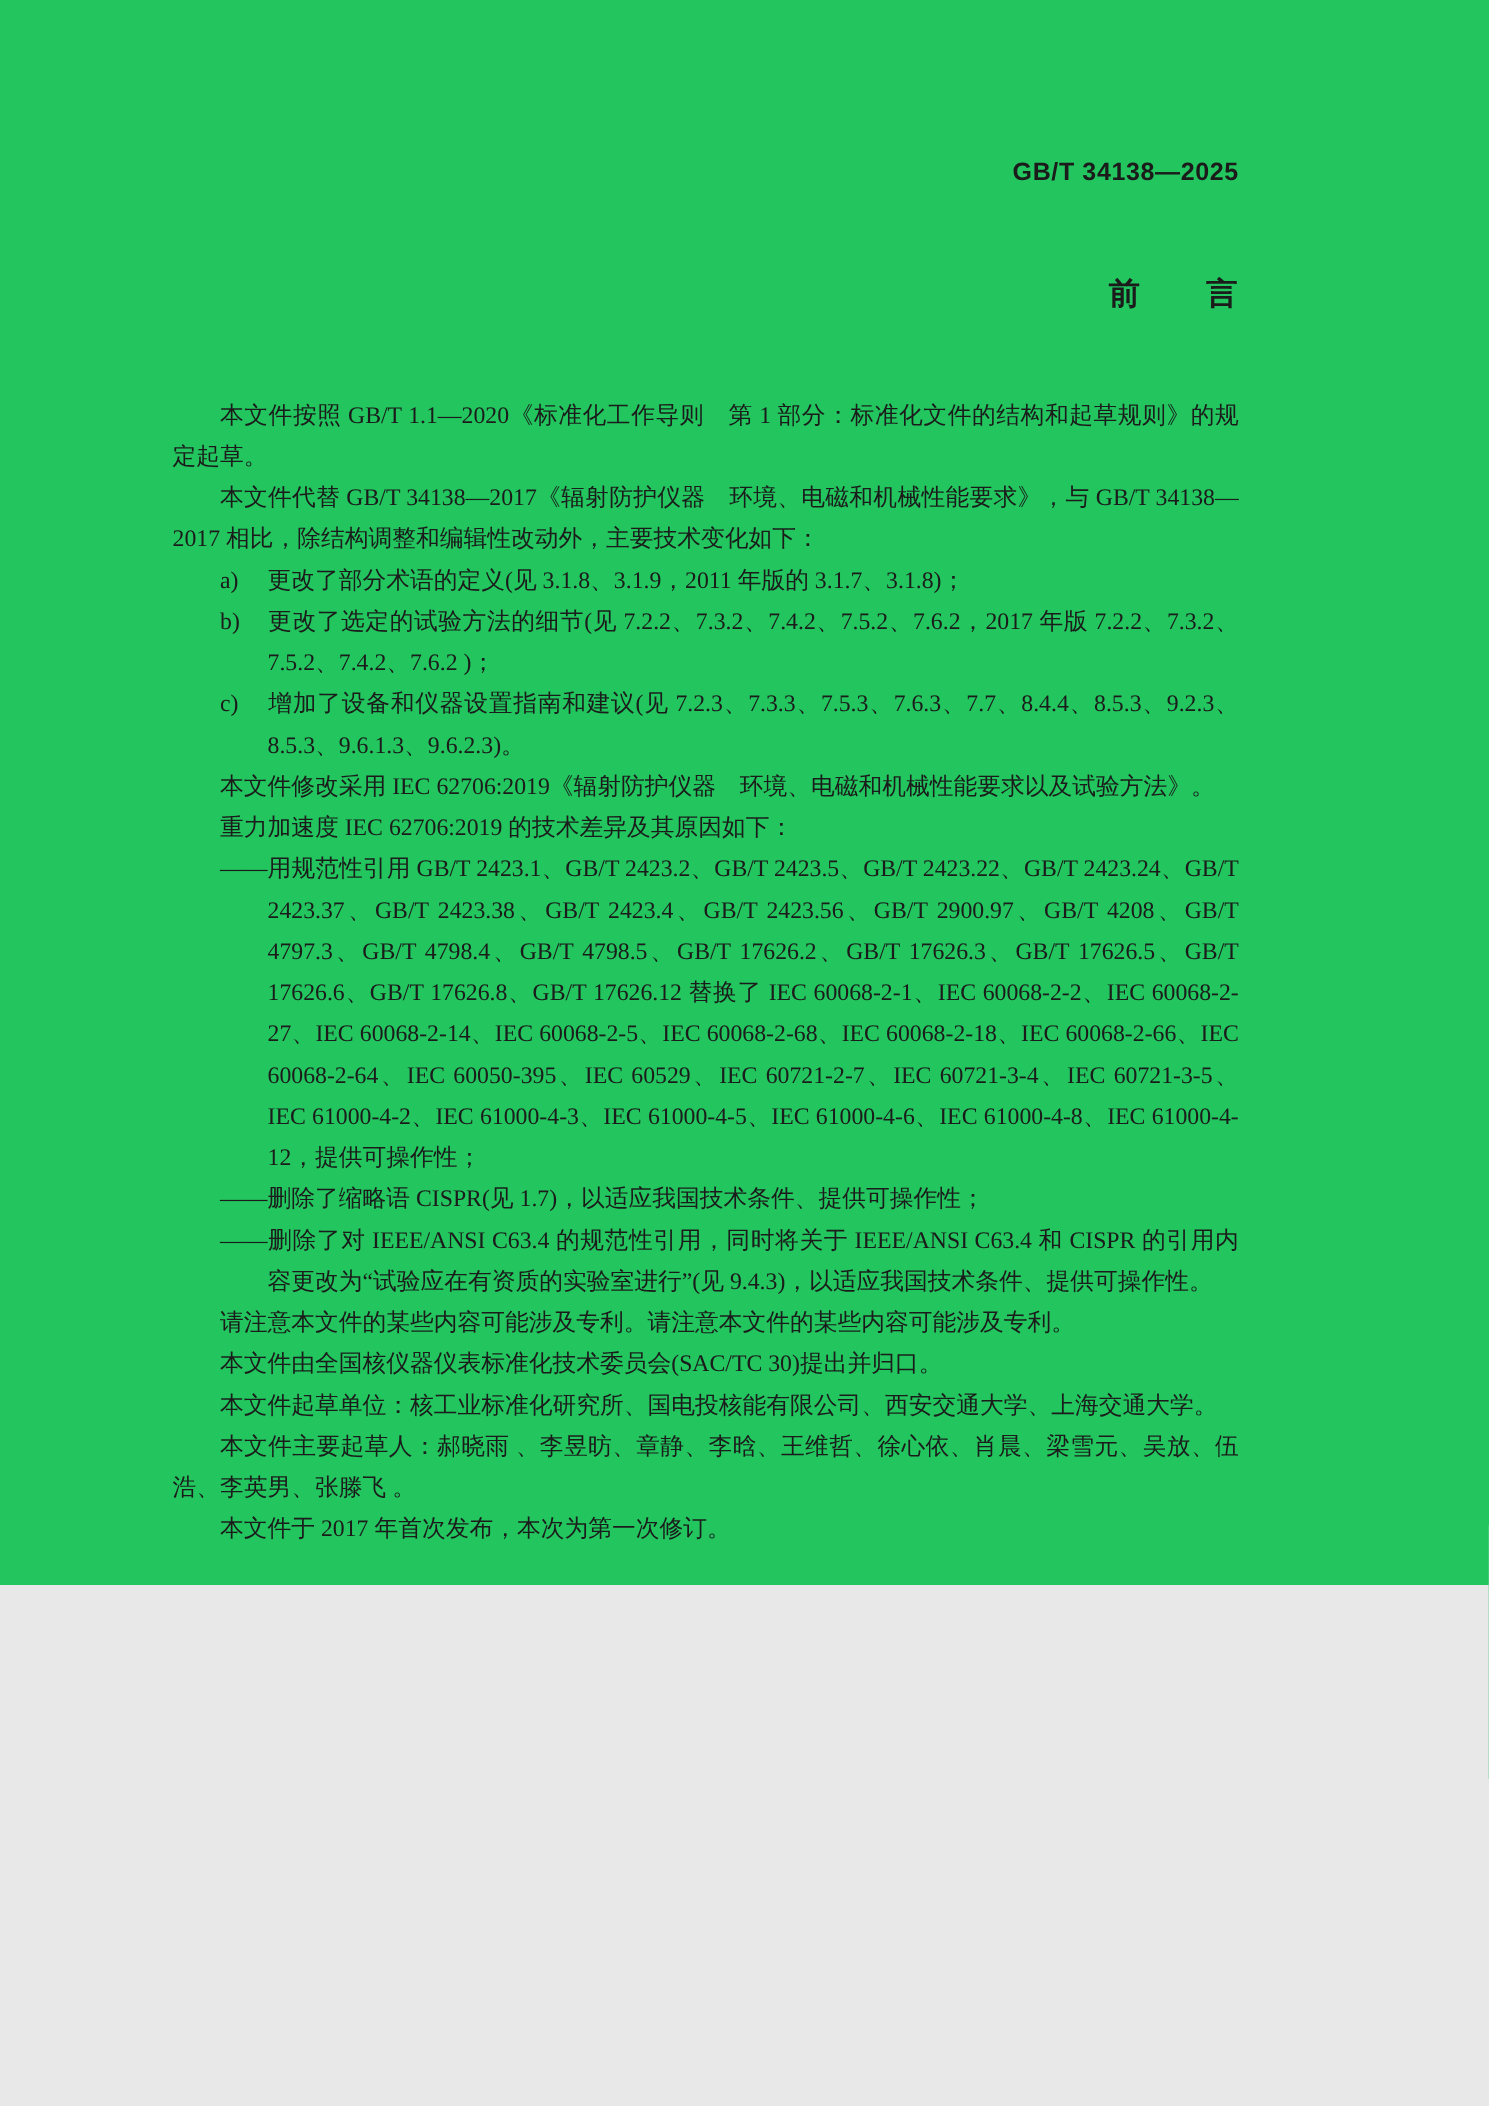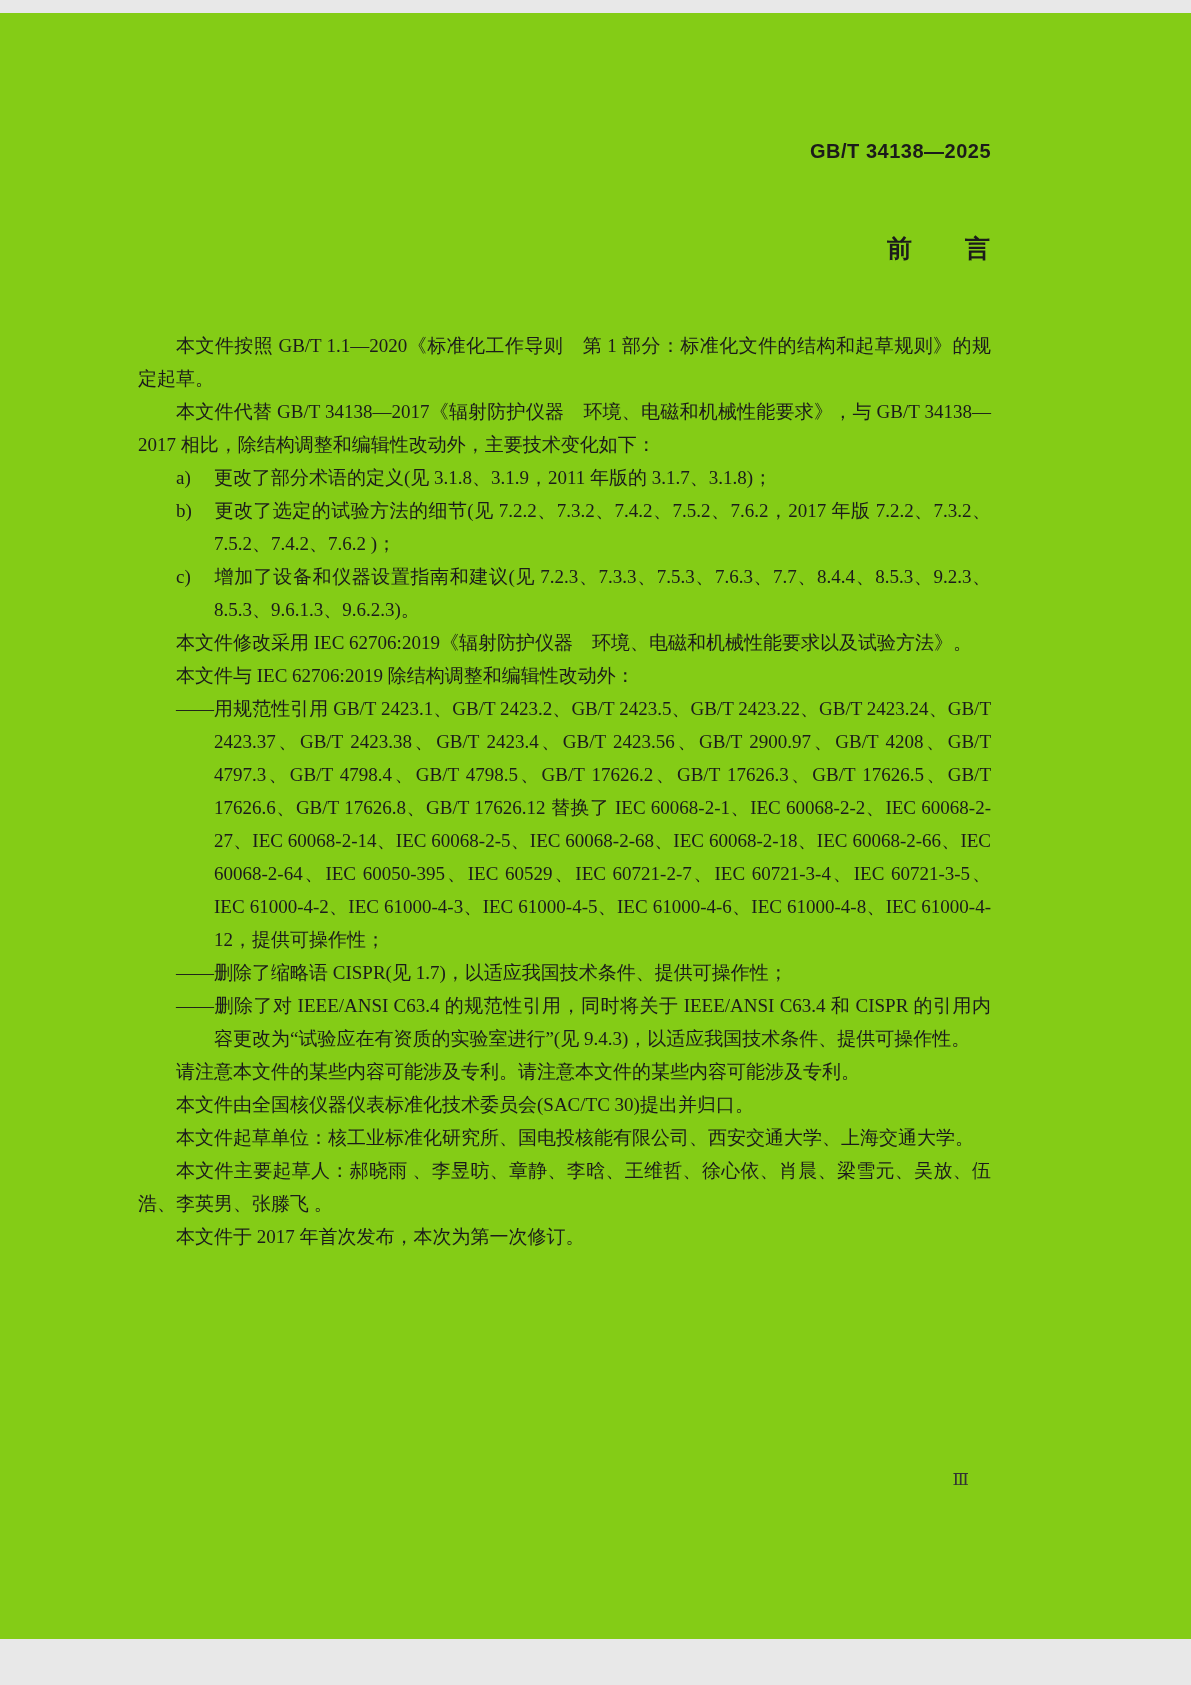--- a/index.html
+++ b/index.html
@@ -2,23 +2,23 @@
 <html><head>
 <meta charset="utf-8">
 <title>GB/T 34138—2025 前言</title>
 <style>
   * { box-sizing: border-box; }
   html, body { margin: 0; padding: 0; }
   body { background: #e8e8e8; }
   .page {
     position: relative;
     width: 1191px;
-    height: 1626px;
-    margin: 13px auto;
-    background: #84cc16;
+    height: 1268px;
+    margin: 0 auto;
+    background: #22c55e;
     font-family: "Liberation Serif", "DejaVu Serif", serif;
     color: #1b1b1b;
     overflow: hidden;
   }
   .content {
     position: absolute;
     left: 138px;
     top: 0;
     width: 853px;
   }
@@ -89,21 +89,21 @@
 
     <section class="doc-body">
       <p class="para">本文件按照 GB/T 1.1—2020《标准化工作导则　第 1 部分：标准化文件的结构和起草规则》的规定起草。</p>
       <p class="para">本文件代替 GB/T 34138—2017《辐射防护仪器　环境、电磁和机械性能要求》，与 GB/T 34138—2017 相比，除结构调整和编辑性改动外，主要技术变化如下：</p>
 
       <p class="list-item"><span class="item-label">a)</span><span>更改了部分术语的定义(见 3.1.8、3.1.9，2011 年版的 3.1.7、3.1.8)；</span></p>
       <p class="list-item"><span class="item-label">b)</span><span>更改了选定的试验方法的细节(见 7.2.2、7.3.2、7.4.2、7.5.2、7.6.2，2017 年版 7.2.2、7.3.2、7.5.2、7.4.2、7.6.2 )；</span></p>
       <p class="list-item"><span class="item-label">c)</span><span>增加了设备和仪器设置指南和建议(见 7.2.3、7.3.3、7.5.3、7.6.3、7.7、8.4.4、8.5.3、9.2.3、8.5.3、9.6.1.3、9.6.2.3)。</span></p>
 
       <p class="para">本文件修改采用 IEC 62706:2019《辐射防护仪器　环境、电磁和机械性能要求以及试验方法》。</p>
-      <p class="para">本文件与 IEC 62706:2019 除结构调整和编辑性改动外：</p>
+      <p class="para">重力加速度 IEC 62706:2019 的技术差异及其原因如下：</p>
 
       <p class="dash-item">——用规范性引用 GB/T 2423.1、GB/T 2423.2、GB/T 2423.5、GB/T 2423.22、GB/T 2423.24、GB/T 2423.37、GB/T 2423.38、GB/T 2423.4、GB/T 2423.56、GB/T 2900.97、GB/T 4208、GB/T 4797.3、GB/T 4798.4、GB/T 4798.5、GB/T 17626.2、GB/T 17626.3、GB/T 17626.5、GB/T 17626.6、GB/T 17626.8、GB/T 17626.12 替换了 IEC 60068-2-1、IEC 60068-2-2、IEC 60068-2-27、IEC 60068-2-14、IEC 60068-2-5、IEC 60068-2-68、IEC 60068-2-18、IEC 60068-2-66、IEC 60068-2-64、IEC 60050-395、IEC 60529、IEC 60721-2-7、IEC 60721-3-4、IEC 60721-3-5、IEC 61000-4-2、IEC 61000-4-3、IEC 61000-4-5、IEC 61000-4-6、IEC 61000-4-8、IEC 61000-4-12，提供可操作性；</p>
       <p class="dash-item">——删除了缩略语 CISPR(见 1.7)，以适应我国技术条件、提供可操作性；</p>
       <p class="dash-item">——删除了对 IEEE/ANSI C63.4 的规范性引用，同时将关于 IEEE/ANSI C63.4 和 CISPR 的引用内容更改为“试验应在有资质的实验室进行”(见 9.4.3)，以适应我国技术条件、提供可操作性。</p>
 
       <p class="para">请注意本文件的某些内容可能涉及专利。请注意本文件的某些内容可能涉及专利。</p>
       <p class="para">本文件由全国核仪器仪表标准化技术委员会(SAC/TC 30)提出并归口。</p>
       <p class="para">本文件起草单位：核工业标准化研究所、国电投核能有限公司、西安交通大学、上海交通大学。</p>
       <p class="para">本文件主要起草人：郝晓雨 、李昱昉、章静、李晗、王维哲、徐心依、肖晨、梁雪元、吴放、伍浩、李英男、张滕飞 。</p>
       <p class="para">本文件于 2017 年首次发布，本次为第一次修订。</p>

